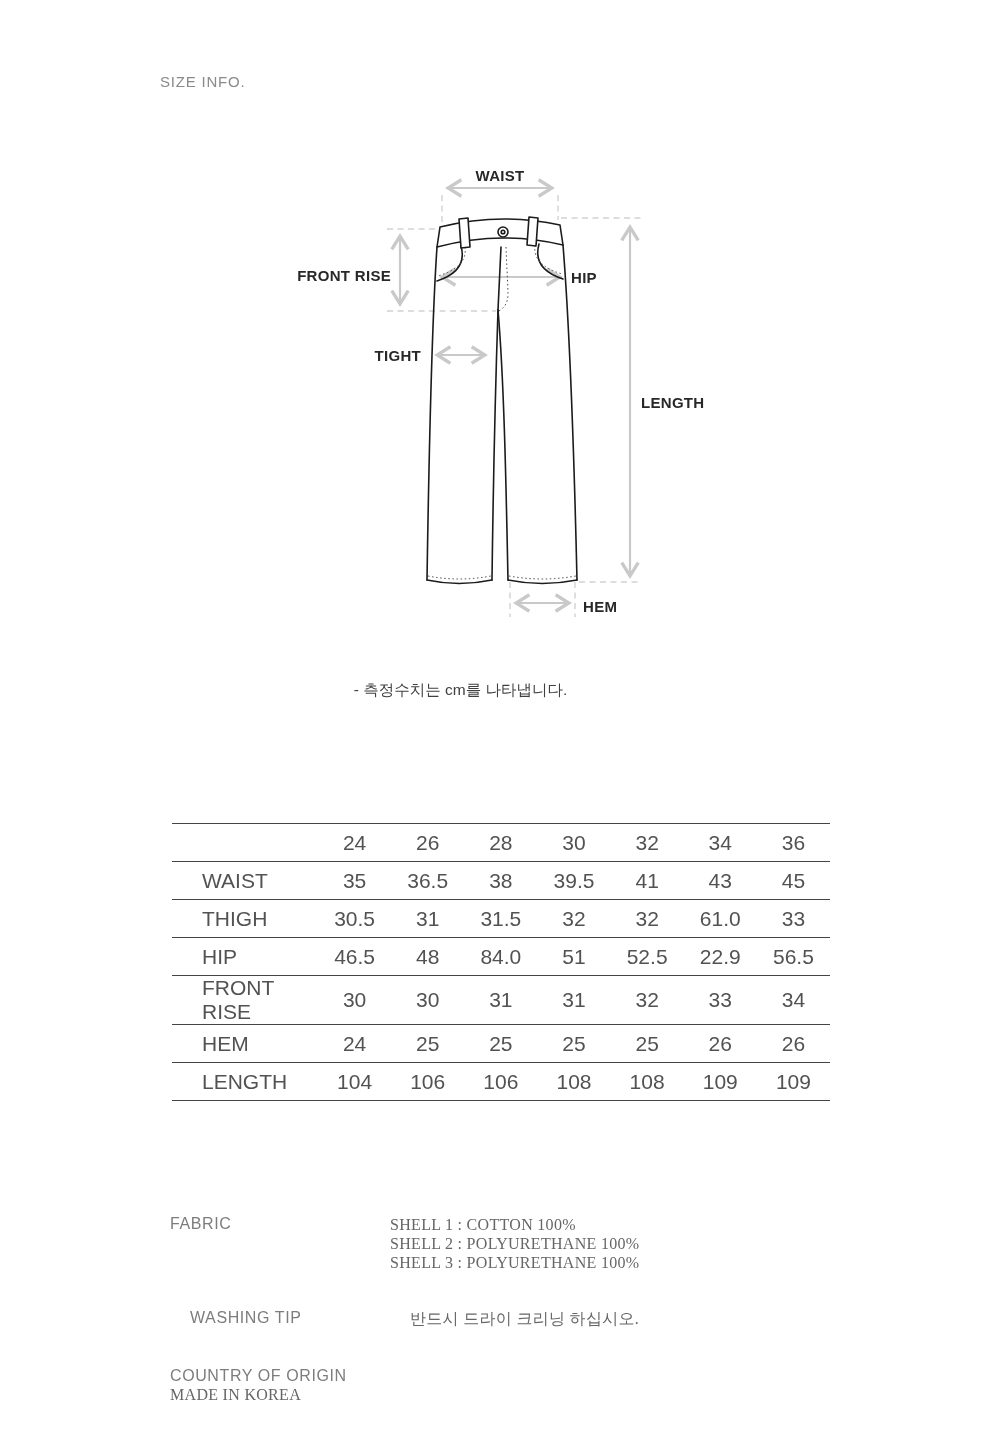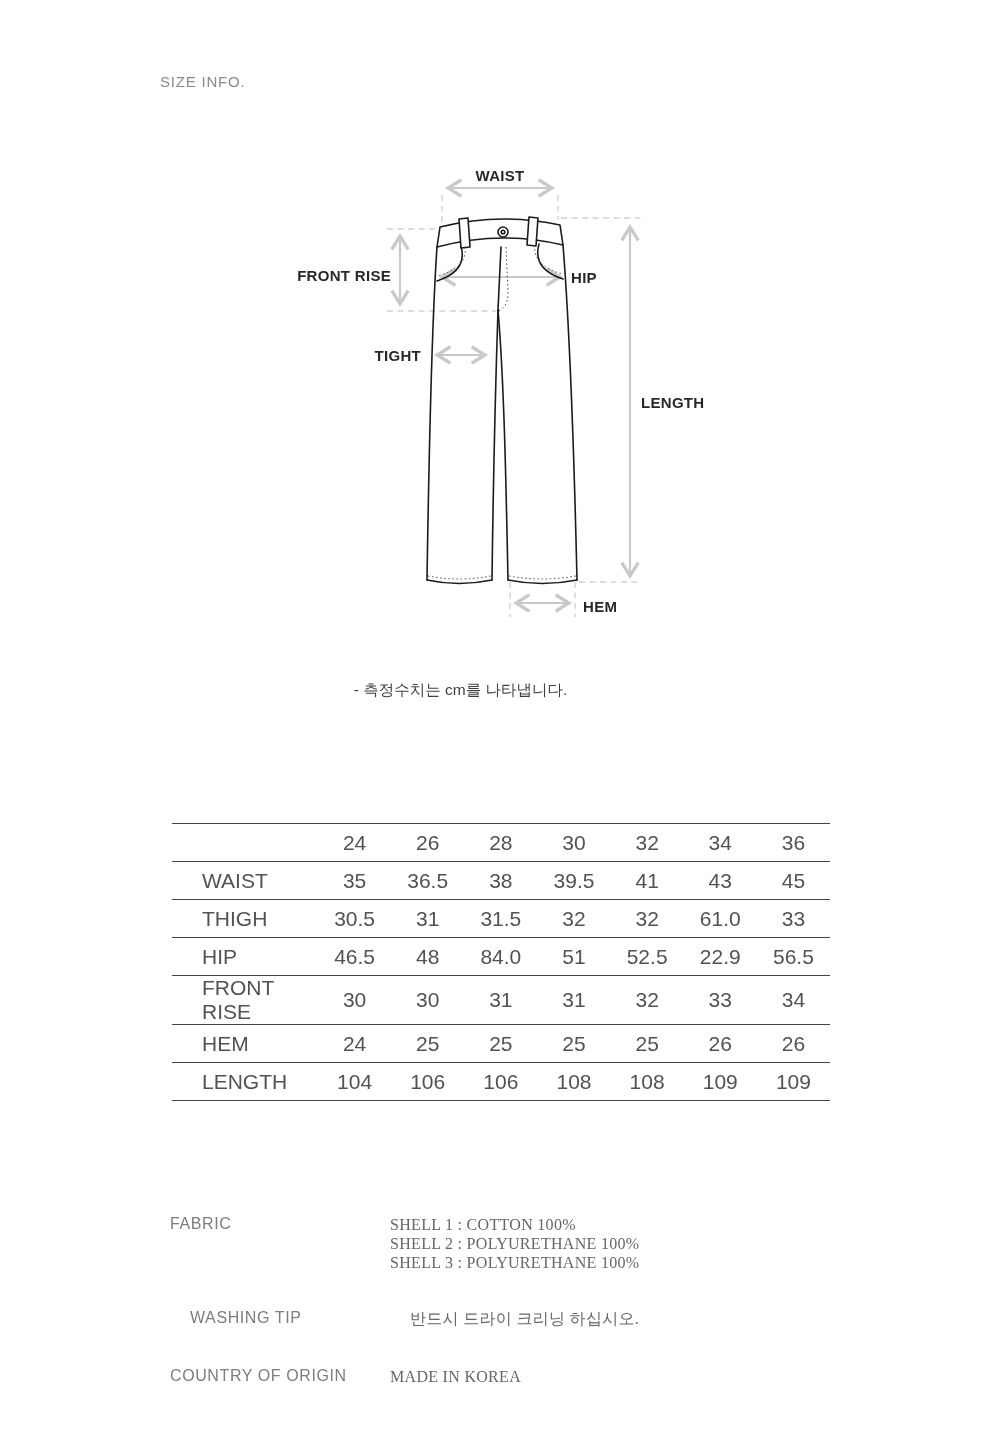--- a/index.html
+++ b/index.html
@@ -216,16 +216,16 @@
     <div>SHELL 2 : POLYURETHANE 100%</div>
     <div>SHELL 3 : POLYURETHANE 100%</div>
   </div>
 </div>
 
 <div class="detail-row" style="top:1309px;margin-left:20px;">
   <div class="detail-label">WASHING TIP</div>
   <div class="detail-value">반드시 드라이 크리닝 하십시오.</div>
 </div>
 
-<div class="detail-row" style="top:1367px;">
+<div class="detail-row" style="top:1367px;flex-direction:column;">
   <div class="detail-label">COUNTRY OF ORIGIN</div>
   <div class="detail-value">MADE IN KOREA</div>
 </div>
 
 </body></html>

